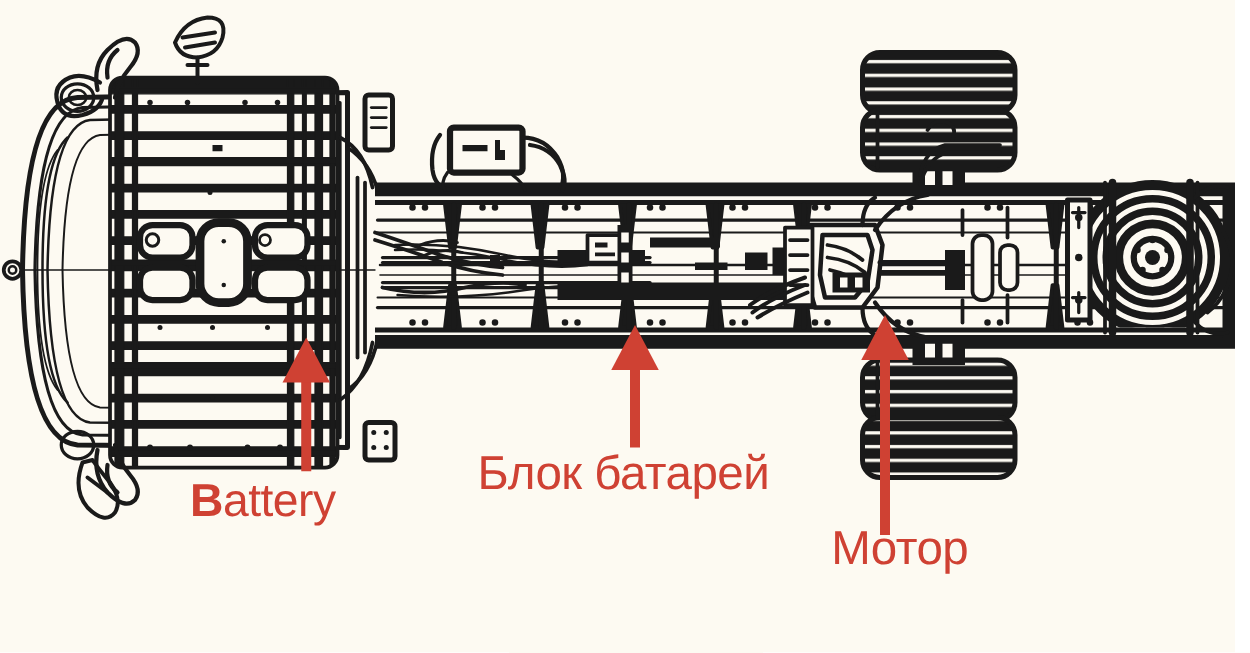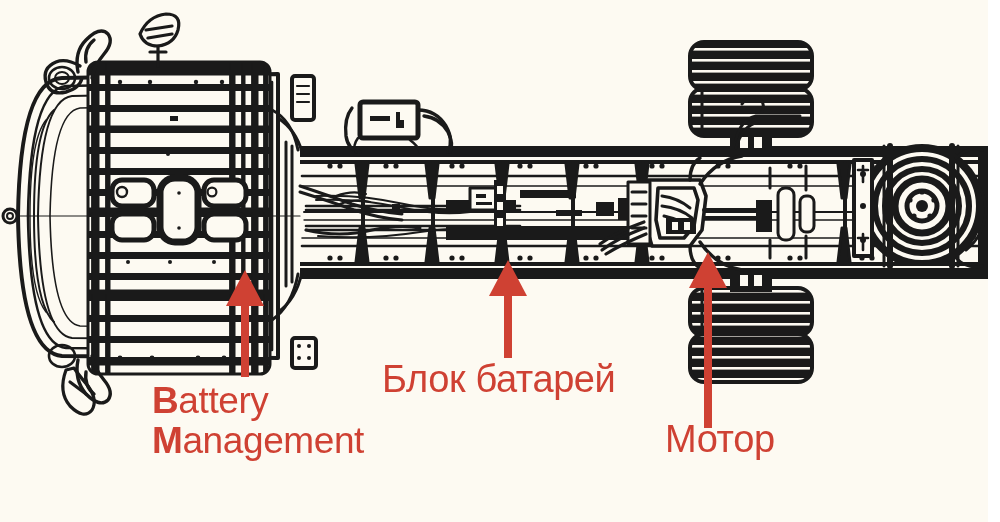--- a/index.html
+++ b/index.html
@@ -468,20 +468,19 @@
       </g>
       <g>
         <line x1="708" y1="428" x2="708" y2="274" stroke="#cf4133" stroke-width="8"></line>
         <path d="M708 252 L727 288 L689 288 Z" fill="#cf4133"></path>
       </g>
     </g>
   </svg>
 
   <div class="label" id="label-bms">
     <span class="ln"><span class="cap">B</span><span>attery</span></span>
-    <span class="ln"><span class="cap">M</span><span>anagement</span></span>
   </div>
 
   <div class="label" id="label-pack">Блок батарей</div>
 
   <div class="label" id="label-motor">Мотор</div>
 
 </div>
 
 </body></html>

